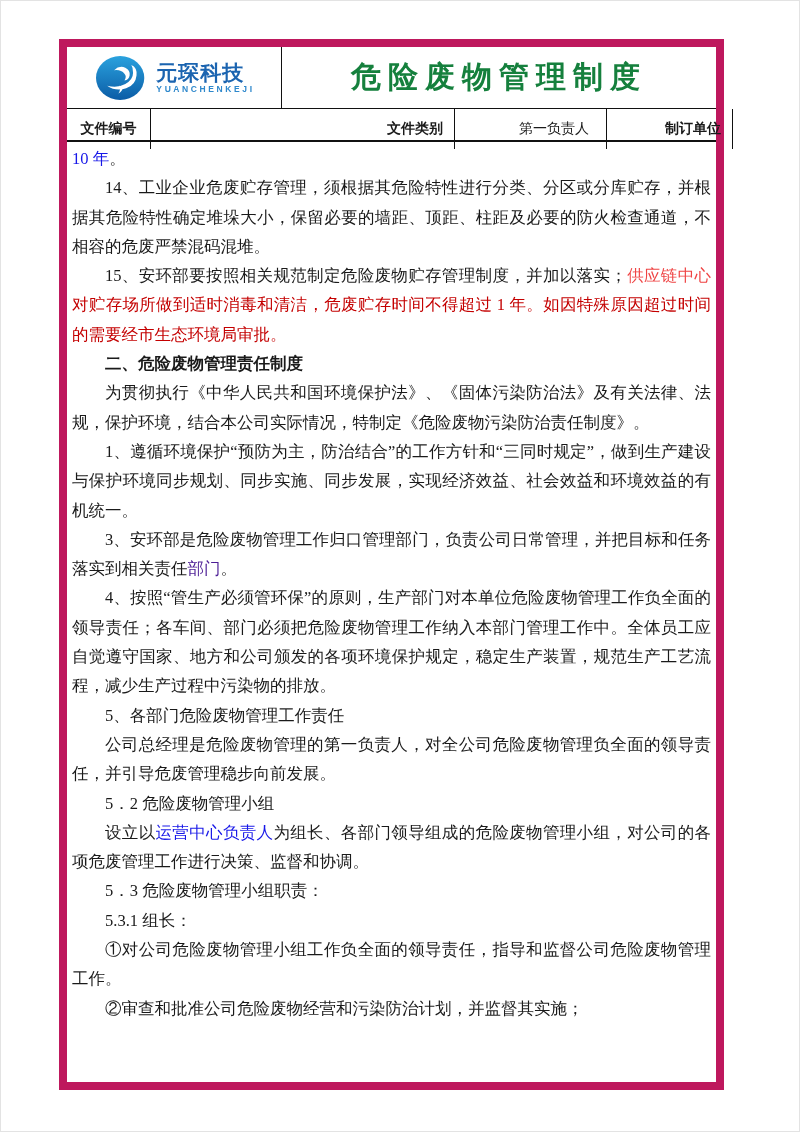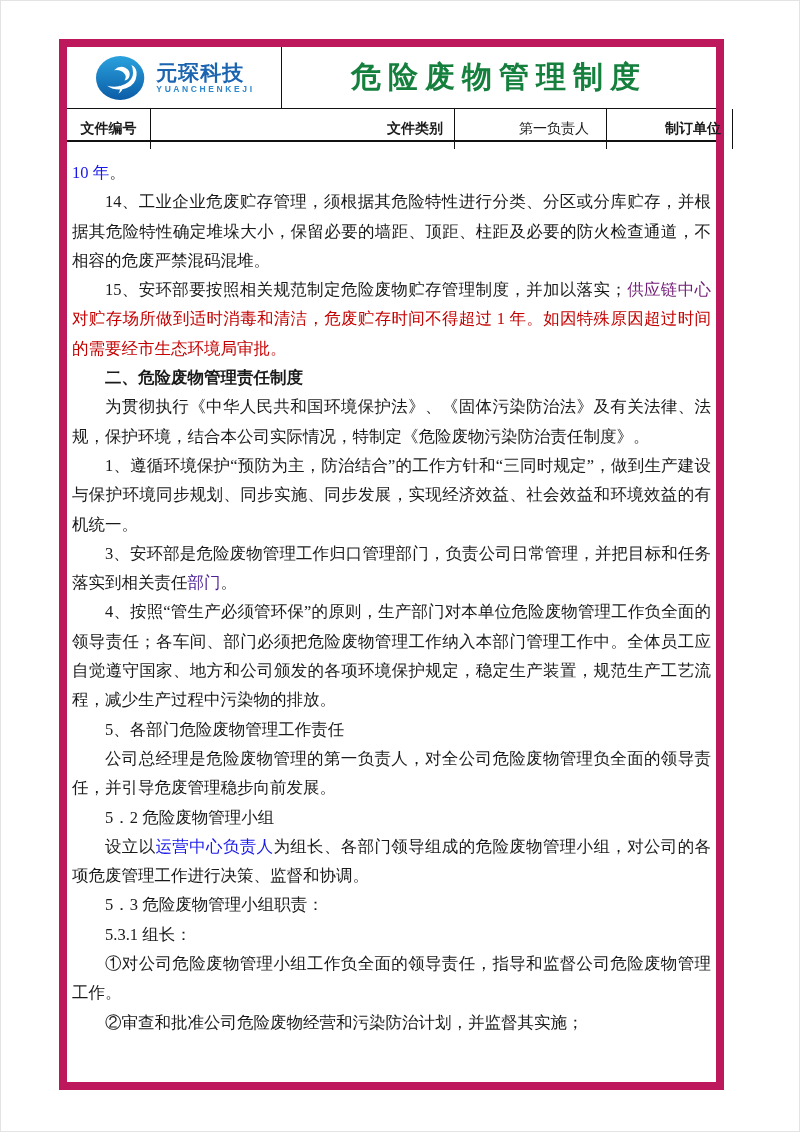--- a/index.html
+++ b/index.html
@@ -14,21 +14,21 @@
   .brand-cn { font-family:"Liberation Sans","DejaVu Sans",sans-serif; font-weight:bold; font-size:21px; letter-spacing:1px; color:#1b64b0; }
   .brand-en { font-family:"Liberation Sans","DejaVu Sans",sans-serif; font-weight:bold; font-size:8.5px; letter-spacing:2.6px; color:#2e88cc; margin-top:2px; }
   .title-cell { flex:1; display:flex; align-items:center; justify-content:center; font-size:30px; font-weight:bold; letter-spacing:7px; color:#15803d; }
 
   .hdr-row2 { display:grid; grid-template-columns:84px 131px 79px 105px 79px 119px 57px 1fr; height:33px; border-bottom:2px solid #111; font-size:14px;gap:47px; }
   .hdr-row2 .cell { display:flex; align-items:center; justify-content:center; border-right:1px solid #111; overflow:hidden; white-space:nowrap; }
   .hdr-row2 .cell:last-child { border-right:none;font-family:Liberation Mono, monospace; }
   .lbl { font-weight:bold; }
   .sans { font-family:"Liberation Sans","DejaVu Sans",sans-serif; font-size:13.5px;margin-top:40px; }
 
-  .body-cell { height:940px; padding:16px 5px 0 5px; font-size:16.5px; line-height:29.3px; overflow:hidden; }
+  .body-cell { height:940px; padding:2px 5px 0 5px; font-size:16.5px; line-height:29.3px; overflow:hidden; }
   .para { text-align:justify; text-indent:2em; }
   .para.noindent { text-indent:0; }
   .para.bold { font-weight:bold; }
 </style>
 </head>
 <body>
 
 <div class="canvas">
   <div class="doc">
 
@@ -61,21 +61,21 @@
       <div class="cell">第一负责人</div>
       <div class="cell lbl">制订单位</div>
       <div class="cell">安环部</div>
       <div class="cell lbl">版次</div>
       <div class="cell sans">V2.0</div>
     </div>
 
     <div class="body-cell">
         <p class="para noindent"><span style="color: rgb(23, 23, 232);">10 年</span><span>。</span></p>
         <p class="para"><span>14、工业企业危废贮存管理，须根据其危险特性进行分类、分区或分库贮存，并根据其危险特性确定堆垛大小，保留必要的墙距、顶距、柱距及必要的防火检查通道，不相容的危废严禁混码混堆。</span></p>
-        <p class="para"><span>15、安环部要按照相关规范制定危险废物贮存管理制度，并加以落实；</span><span style="color: #701a75;">供应链中心</span><span style="color: rgb(196, 0, 0);">对贮存场所做到适时消毒和清洁，危废贮存时间不得超过 1 年。如因特殊原因超过时间的需要经市生态环境局审批。</span></p>
+        <p class="para"><span>15、安环部要按照相关规范制定危险废物贮存管理制度，并加以落实；</span><span style="color: #ef4444;">供应链中心</span><span style="color: rgb(196, 0, 0);">对贮存场所做到适时消毒和清洁，危废贮存时间不得超过 1 年。如因特殊原因超过时间的需要经市生态环境局审批。</span></p>
         <p class="para bold"><span>二、危险废物管理责任制度</span></p>
         <p class="para"><span>为贯彻执行《中华人民共和国环境保护法》、《固体污染防治法》及有关法律、法规，保护环境，结合本公司实际情况，特制定《危险废物污染防治责任制度》。</span></p>
         <p class="para"><span>1、遵循环境保护“预防为主，防治结合”的工作方针和“三同时规定”，做到生产建设与保护环境同步规划、同步实施、同步发展，实现经济效益、社会效益和环境效益的有机统一。</span></p>
         <p class="para"><span>3、安环部是危险废物管理工作归口管理部门，负责公司日常管理，并把目标和任务落实到相关责任</span><span style="color: #4c1d95;">部门</span><span>。</span></p>
         <p class="para"><span>4、按照“管生产必须管环保”的原则，生产部门对本单位危险废物管理工作负全面的领导责任；各车间、部门必须把危险废物管理工作纳入本部门管理工作中。全体员工应自觉遵守国家、地方和公司颁发的各项环境保护规定，稳定生产装置，规范生产工艺流程，减少生产过程中污染物的排放。</span></p>
         <p class="para"><span>5、各部门危险废物管理工作责任</span></p>
         <p class="para"><span>公司总经理是危险废物管理的第一负责人，对全公司危险废物管理负全面的领导责任，并引导危废管理稳步向前发展。</span></p>
         <p class="para"><span>5．2 危险废物管理小组</span></p>
         <p class="para"><span>设立以</span><span style="color: rgb(23, 23, 232);">运营中心负责人</span><span>为组长、各部门领导组成的危险废物管理小组，对公司的各项危废管理工作进行决策、监督和协调。</span></p>
         <p class="para"><span>5．3 危险废物管理小组职责：</span></p>

